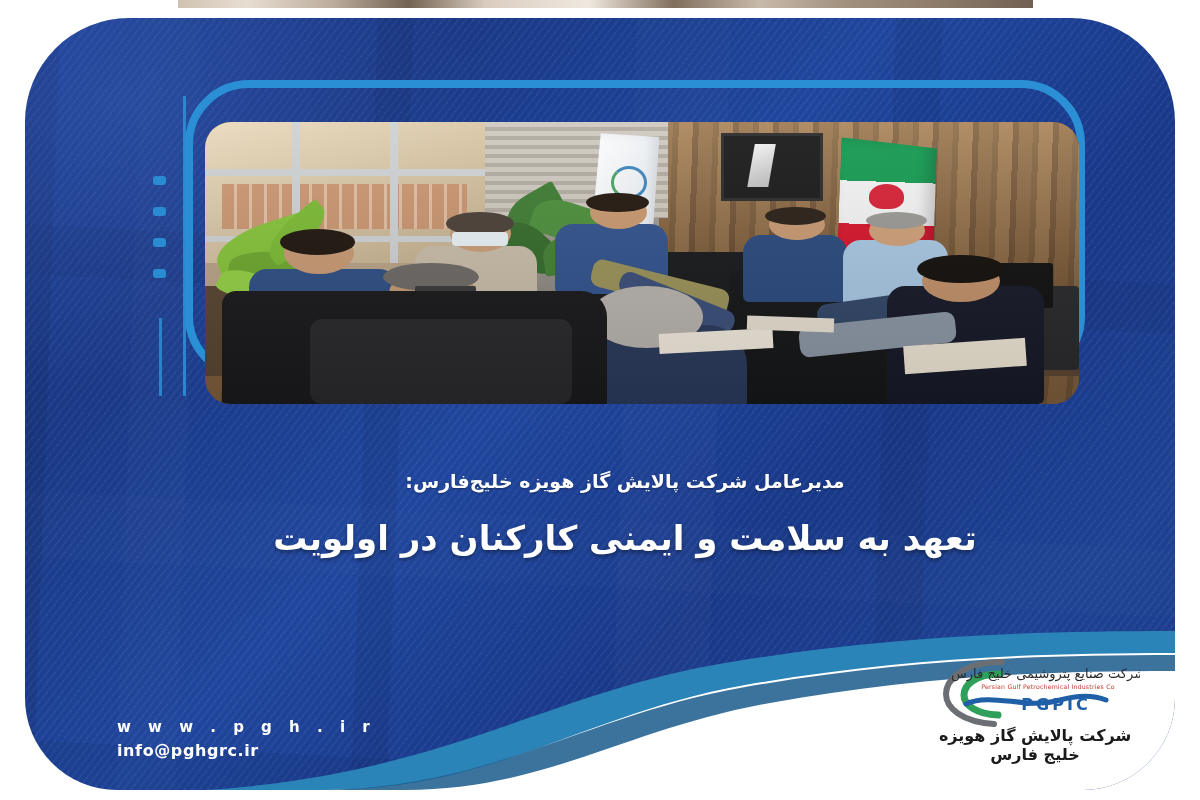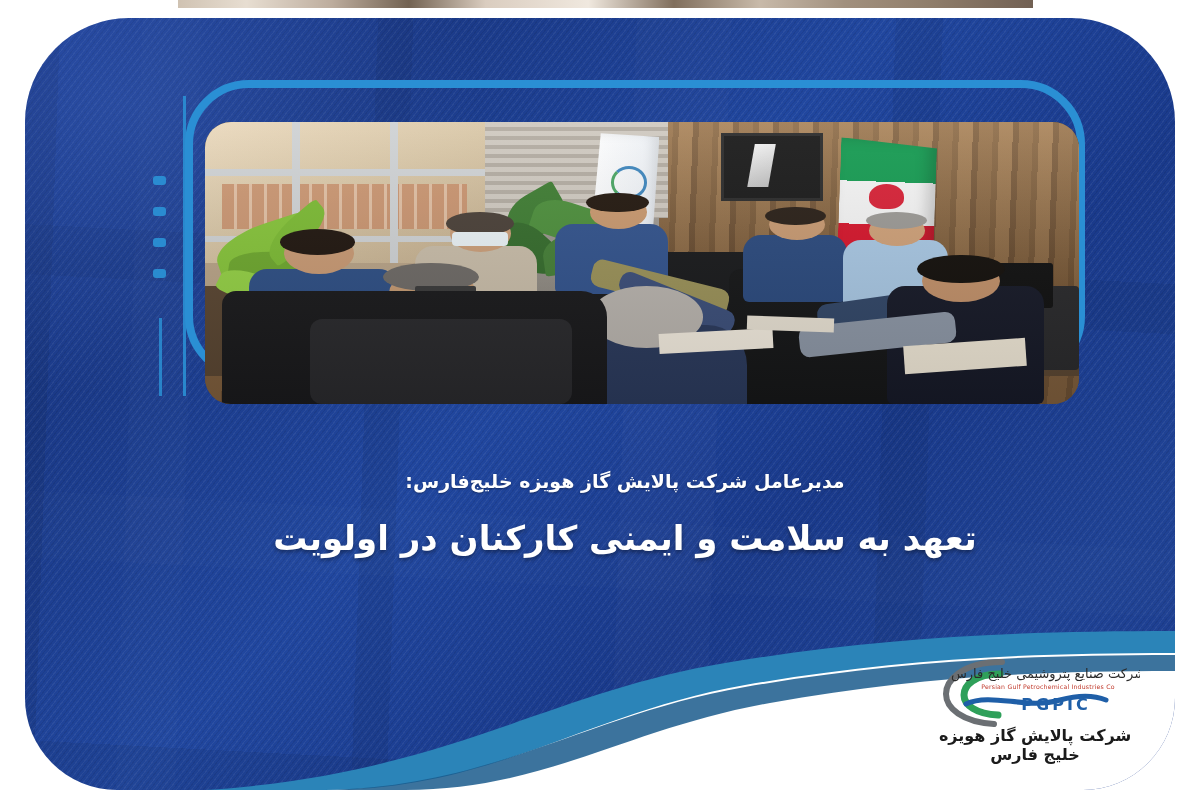--- a/index.html
+++ b/index.html
@@ -297,20 +297,22 @@
       <svg width="1150" height="215" viewBox="0 0 1150 215">
         <path d="M250,215 C430,215 540,120 700,92 C840,68 960,60 1150,60 L1150,215 Z" fill="#ffffff"></path>
         <path d="M180,215 C420,200 520,118 700,88 C850,63 980,56 1150,56 L1150,78
                  C980,78 860,86 720,110 C560,138 470,215 300,215 Z" fill="#2b84b8"></path>
         <path d="M300,215 C470,212 560,140 720,112 C860,88 980,80 1150,80 L1150,96
                  C990,96 880,104 745,128 C600,154 520,215 380,215 Z" fill="#1a5a8c" opacity=".85"></path>
       </svg>
     </div>
 
     <div class="contact">
+      <div class="url">w w w . p g h . i r</div>
+      <div class="mail">info@pghgrc.ir</div>
     </div>
 
     <div class="logo">
       <svg class="mark" viewBox="0 0 210 78">
         <path d="M72,10 C30,10 16,30 16,42 C16,56 32,70 64,72" fill="none" stroke="#6b6f73" stroke-width="6" stroke-linecap="round"></path>
         <path d="M70,22 C44,22 34,34 34,43 C34,53 46,62 68,63" fill="none" stroke="#2fa05a" stroke-width="7" stroke-linecap="round"></path>
         <path d="M36,52 C62,40 96,58 130,48 C152,42 166,44 176,48" fill="none" stroke="#1f5fa8" stroke-width="5" stroke-linecap="round"></path>
         <text x="118" y="26" font-family="'DejaVu Sans',sans-serif" font-size="13" fill="#2b2b2b" text-anchor="middle">شرکت صنایع پتروشیمی خلیج فارس</text>
         <text x="118" y="37" font-family="'DejaVu Sans',sans-serif" font-size="6.2" fill="#c0392b" text-anchor="middle" letter-spacing="0.2">Persian Gulf Petrochemical Industries Co</text>
         <text x="126" y="58" font-family="'DejaVu Sans',sans-serif" font-size="16" font-weight="bold" fill="#1f5fa8" text-anchor="middle" letter-spacing="3">PGPIC</text>

